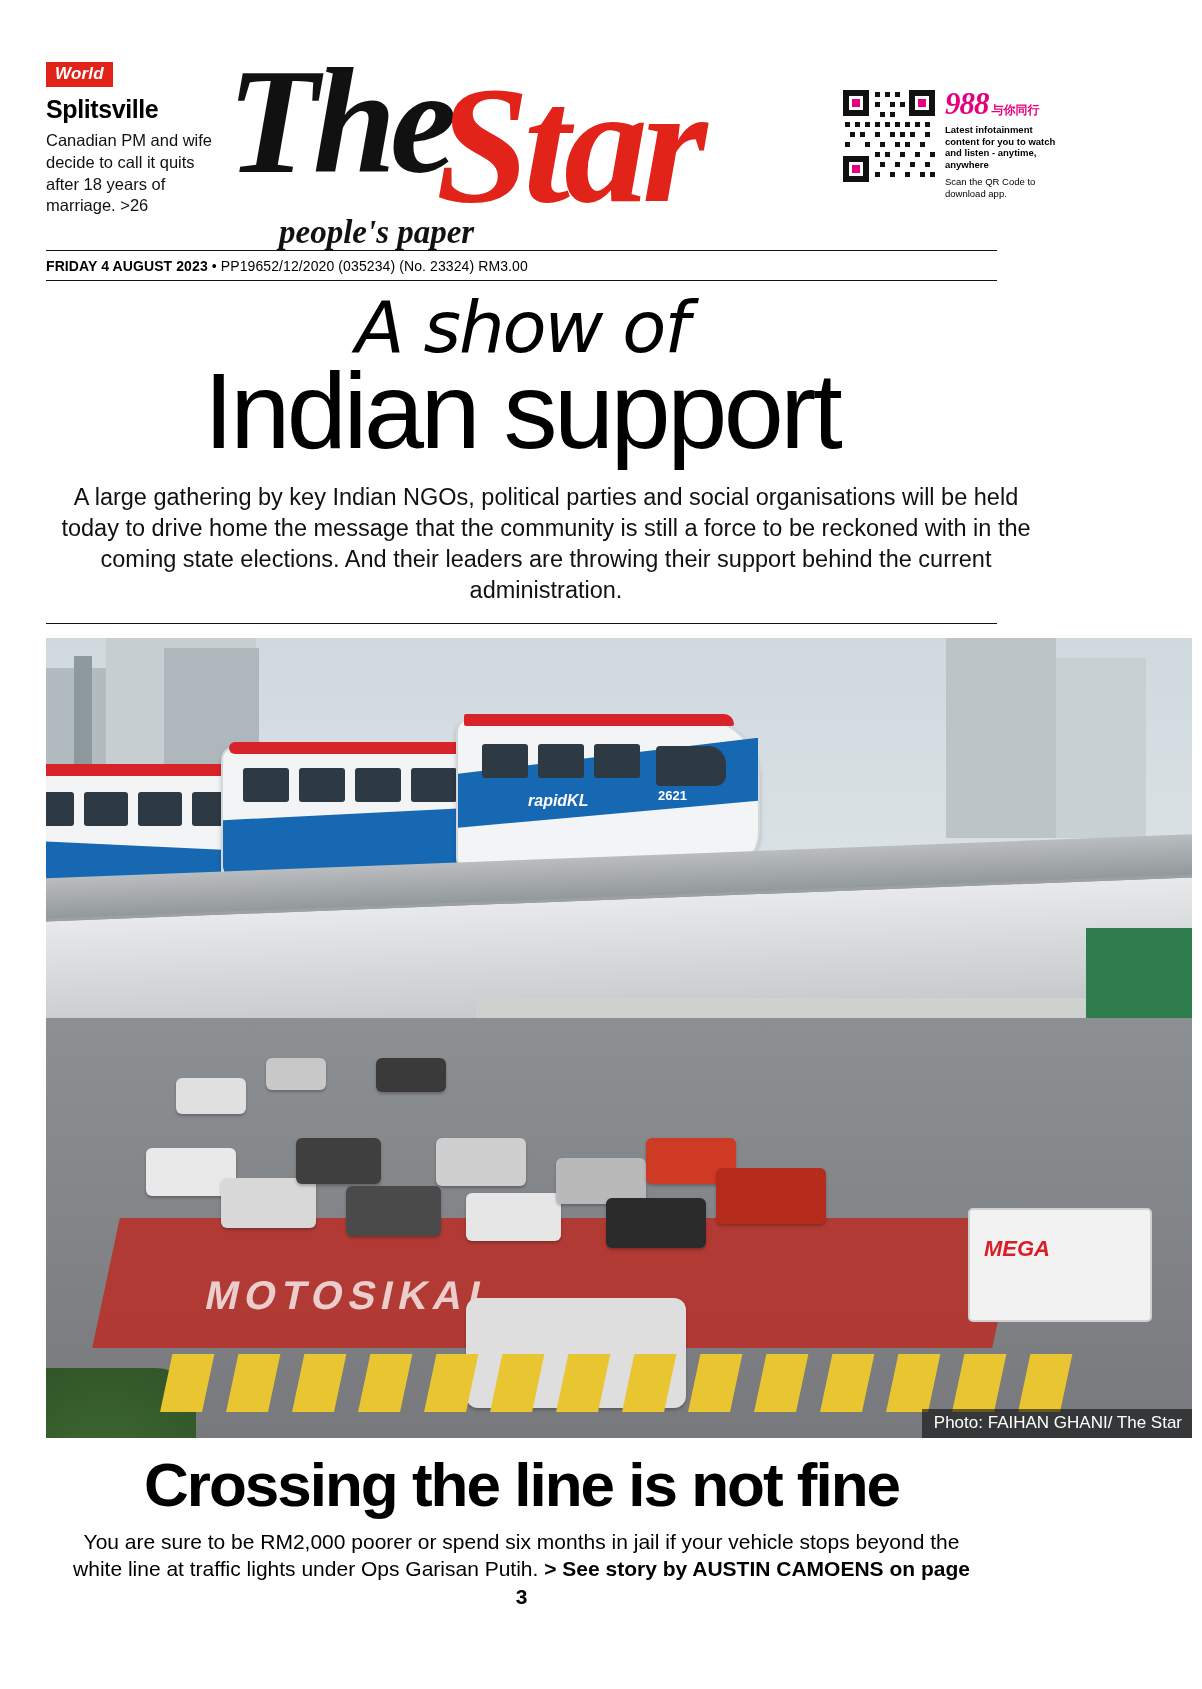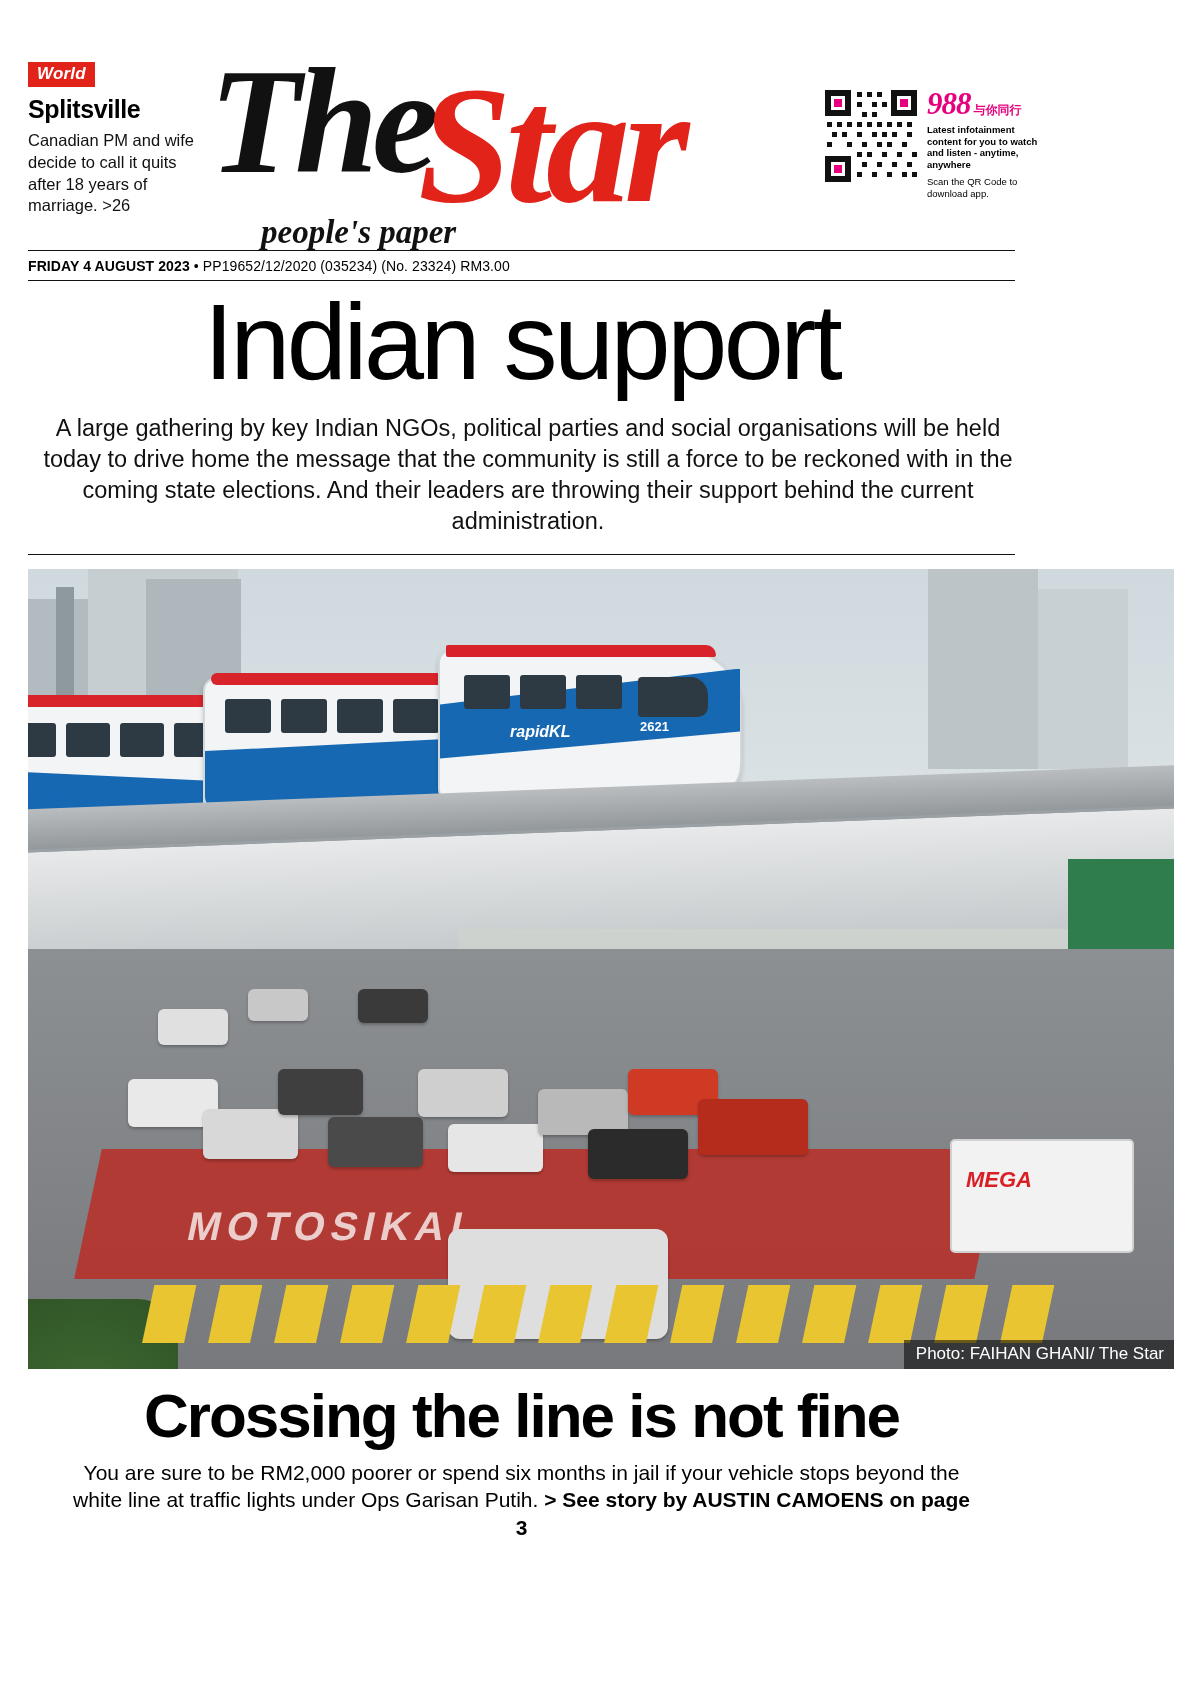--- a/index.html
+++ b/index.html
@@ -13,21 +13,21 @@
     font-family: "Liberation Sans", sans-serif;
     color: #000;
     overflow: hidden;
     position: relative;
   }
   .page {
     width: 1043px;
     height: 1689px;
     position: relative;
     box-sizing: border-box;
-    padding: 0 28px;
+    padding: 0 46px;
   }
 
   
   .masthead {
     display: flex;
     align-items: flex-start;
     padding-top: 40px;
     height: 210px;
     position: relative;
   }
@@ -483,20 +483,21 @@
   <hr class="rule">
 
   <div class="dateline">
     <span>FRIDAY 4 AUGUST 2023</span>
     <span class="light">• PP19652/12/2020 (035234) (No. 23324)  RM3.00</span>
   </div>
 
   <hr class="rule">
 
   <div class="lead">
+    <div class="lead-kicker">A show of</div>
     <div class="lead-head">Indian support</div>
     <div class="lead-deck">A large gathering by key Indian NGOs, political parties and social organisations will be held today to drive home the message that the community is still a force to be reckoned with in the coming state elections. And their leaders are throwing their support behind the current administration.</div>
   </div>
 
   <hr class="thin-rule">
 
   <div class="photo-block">
     <div class="photo">
       <div class="sky"></div>
       <div class="bldg b5"></div>

